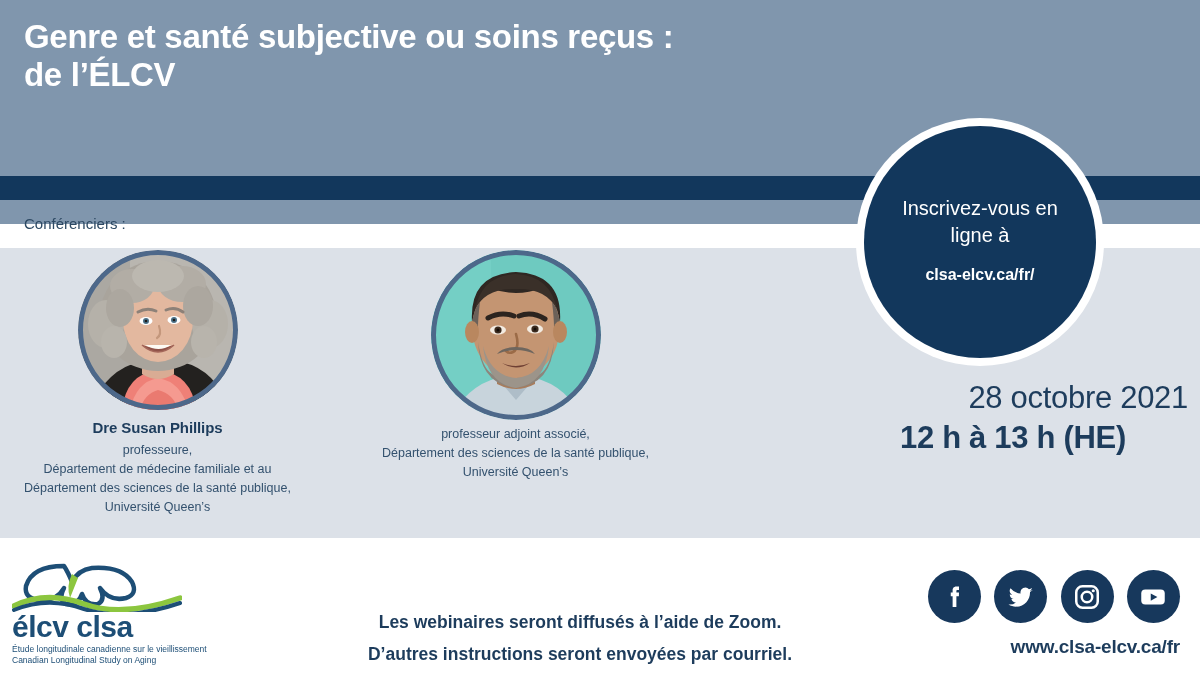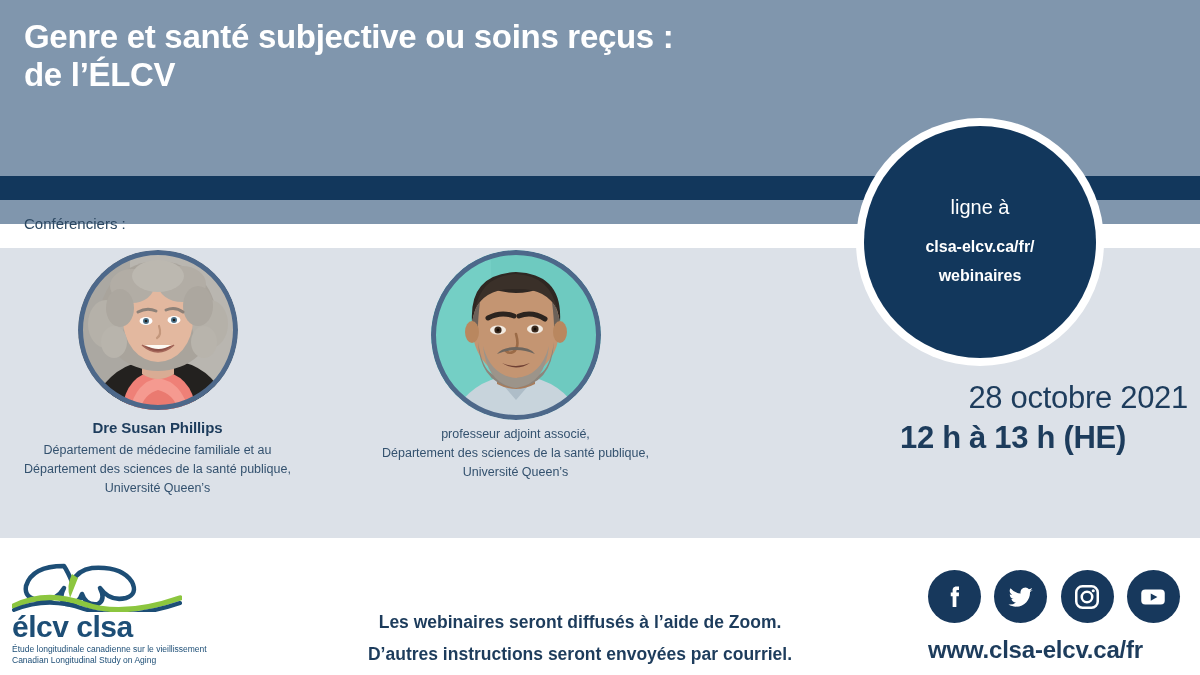--- a/index.html
+++ b/index.html
@@ -237,22 +237,22 @@
     display: flex;
     align-items: center;
     justify-content: center;
   }
   .social-btn svg { display: block; }
   .site-url {
     position: absolute;
     left: 928px;
     top: 636px;
     width: 252px;
-    text-align: left;
-    font-size: 24px;
+    text-align: right;
+    font-size: 19px;
     font-weight: bold;
     color: #1d3c5c;
     letter-spacing: -0.2px;
   }
 </style>
 </head>
 <body>
 
 <div id="poster">
 
@@ -319,20 +319,21 @@
 
           <path d="M64 95 q16 14 32 0 q-16 6 -32 0 z" fill="#8f5248"></path>
           <path d="M67 95 q14 8 26 0 z" fill="#fdfaf4"></path>
           <path d="M64 95 q16 14 32 0" stroke="#a4675a" stroke-width="1.6" fill="none"></path>
         </g>
       </svg>
       <div class="avatar-ring"></div>
     </div>
     <div class="speaker-name">Dre Susan Phillips</div>
     <div class="speaker-role">
+      <div>professeure,</div>
       <div>Département de médecine familiale et au</div>
       <div>Département des sciences de la santé publique,</div>
       <div>Université Queen’s</div>
     </div>
   </div>
 
   <div class="speaker speaker-2">
     <div class="avatar-wrap avatar-2">
       <svg class="avatar-svg" viewBox="0 0 170 170">
         <defs>
@@ -384,25 +385,25 @@
     <div class="speaker-role">
       <div>professeur adjoint associé,</div>
       <div>Département des sciences de la santé publique,</div>
       <div>Université Queen’s</div>
     </div>
   </div>
 
   <div class="reg-circle-outer"></div>
   <div class="reg-circle">
     <div class="reg-top">
+      <div>Inscrivez-vous en</div>
       <div>ligne à</div>
     </div>
     <div class="reg-url">
       <div>clsa-elcv.ca/fr/</div>
-      <div>webinaires</div>
     </div>
   </div>
 
   <div class="datetime">
     <div class="date-line">28 octobre 2021</div>
     <div class="time-line">12 h à 13 h (HE)</div>
   </div>
 
   <div class="footer"></div>
 

